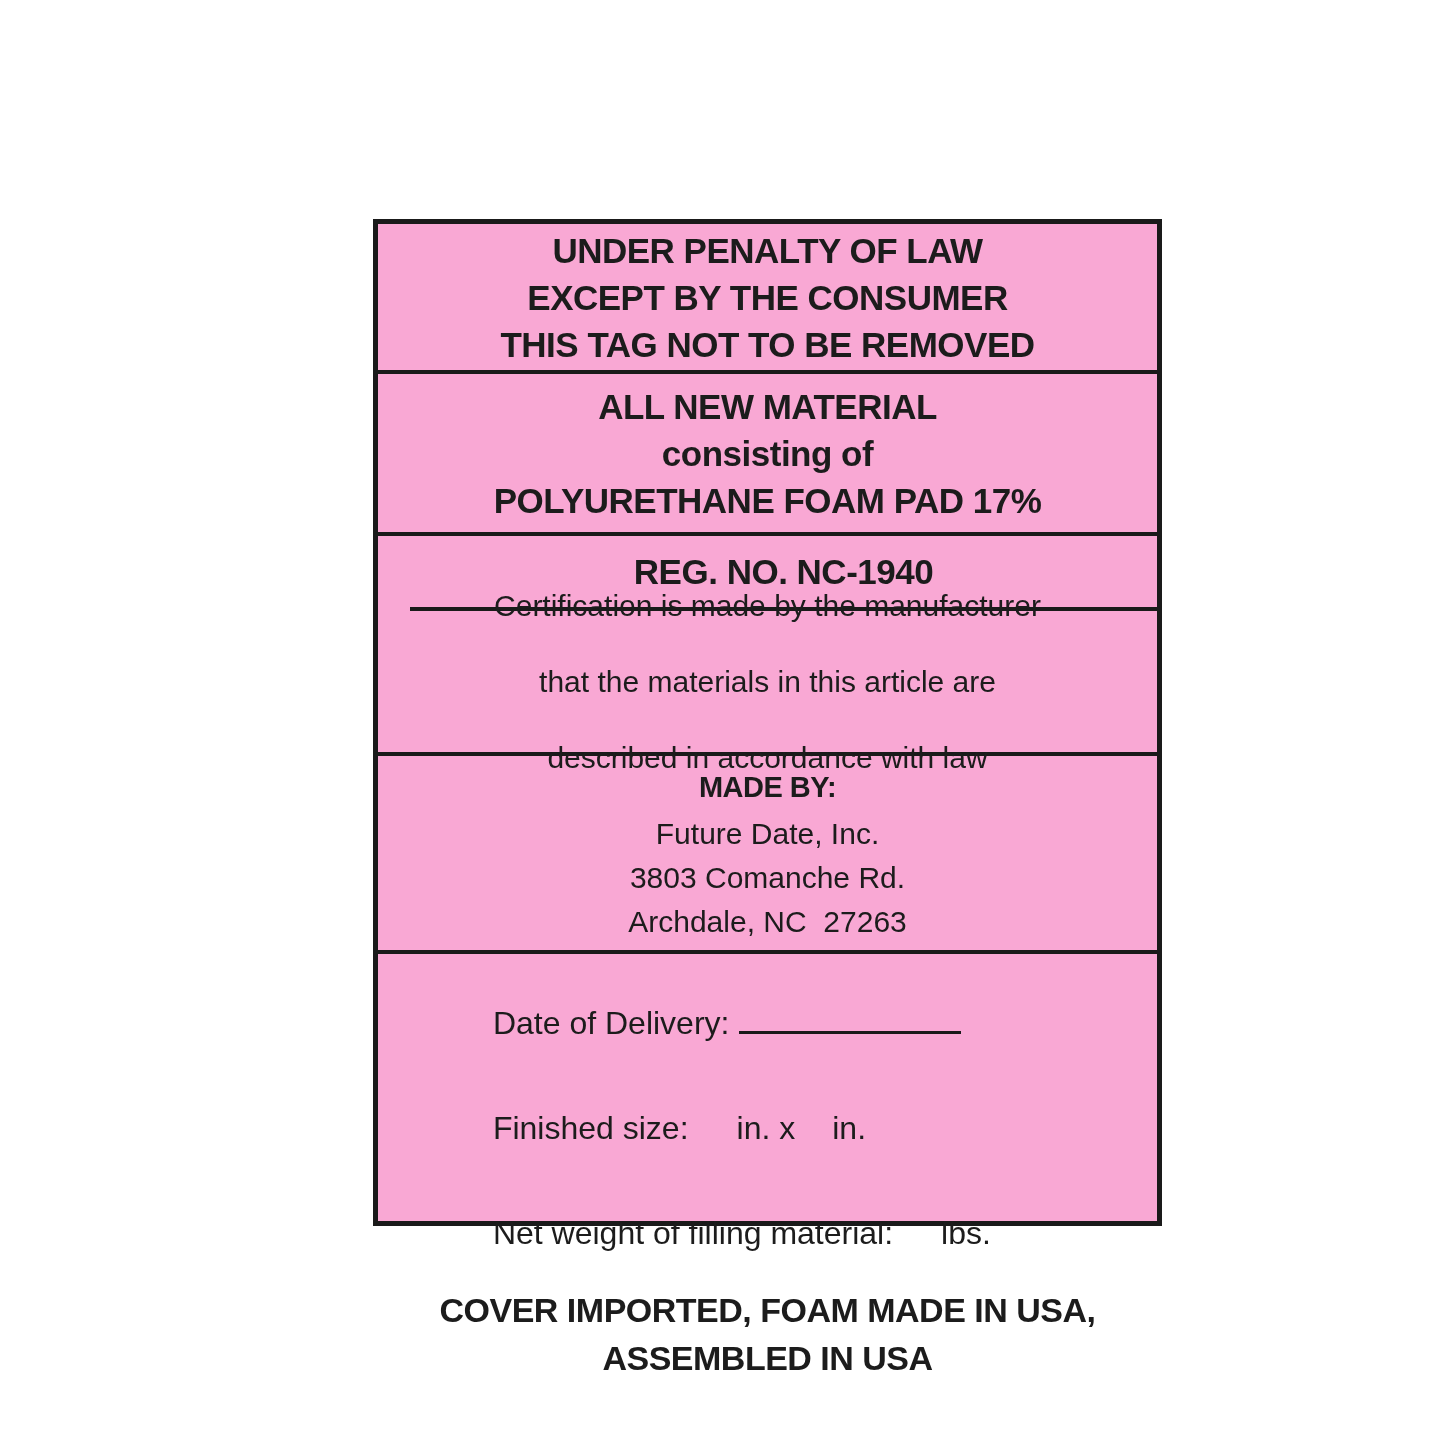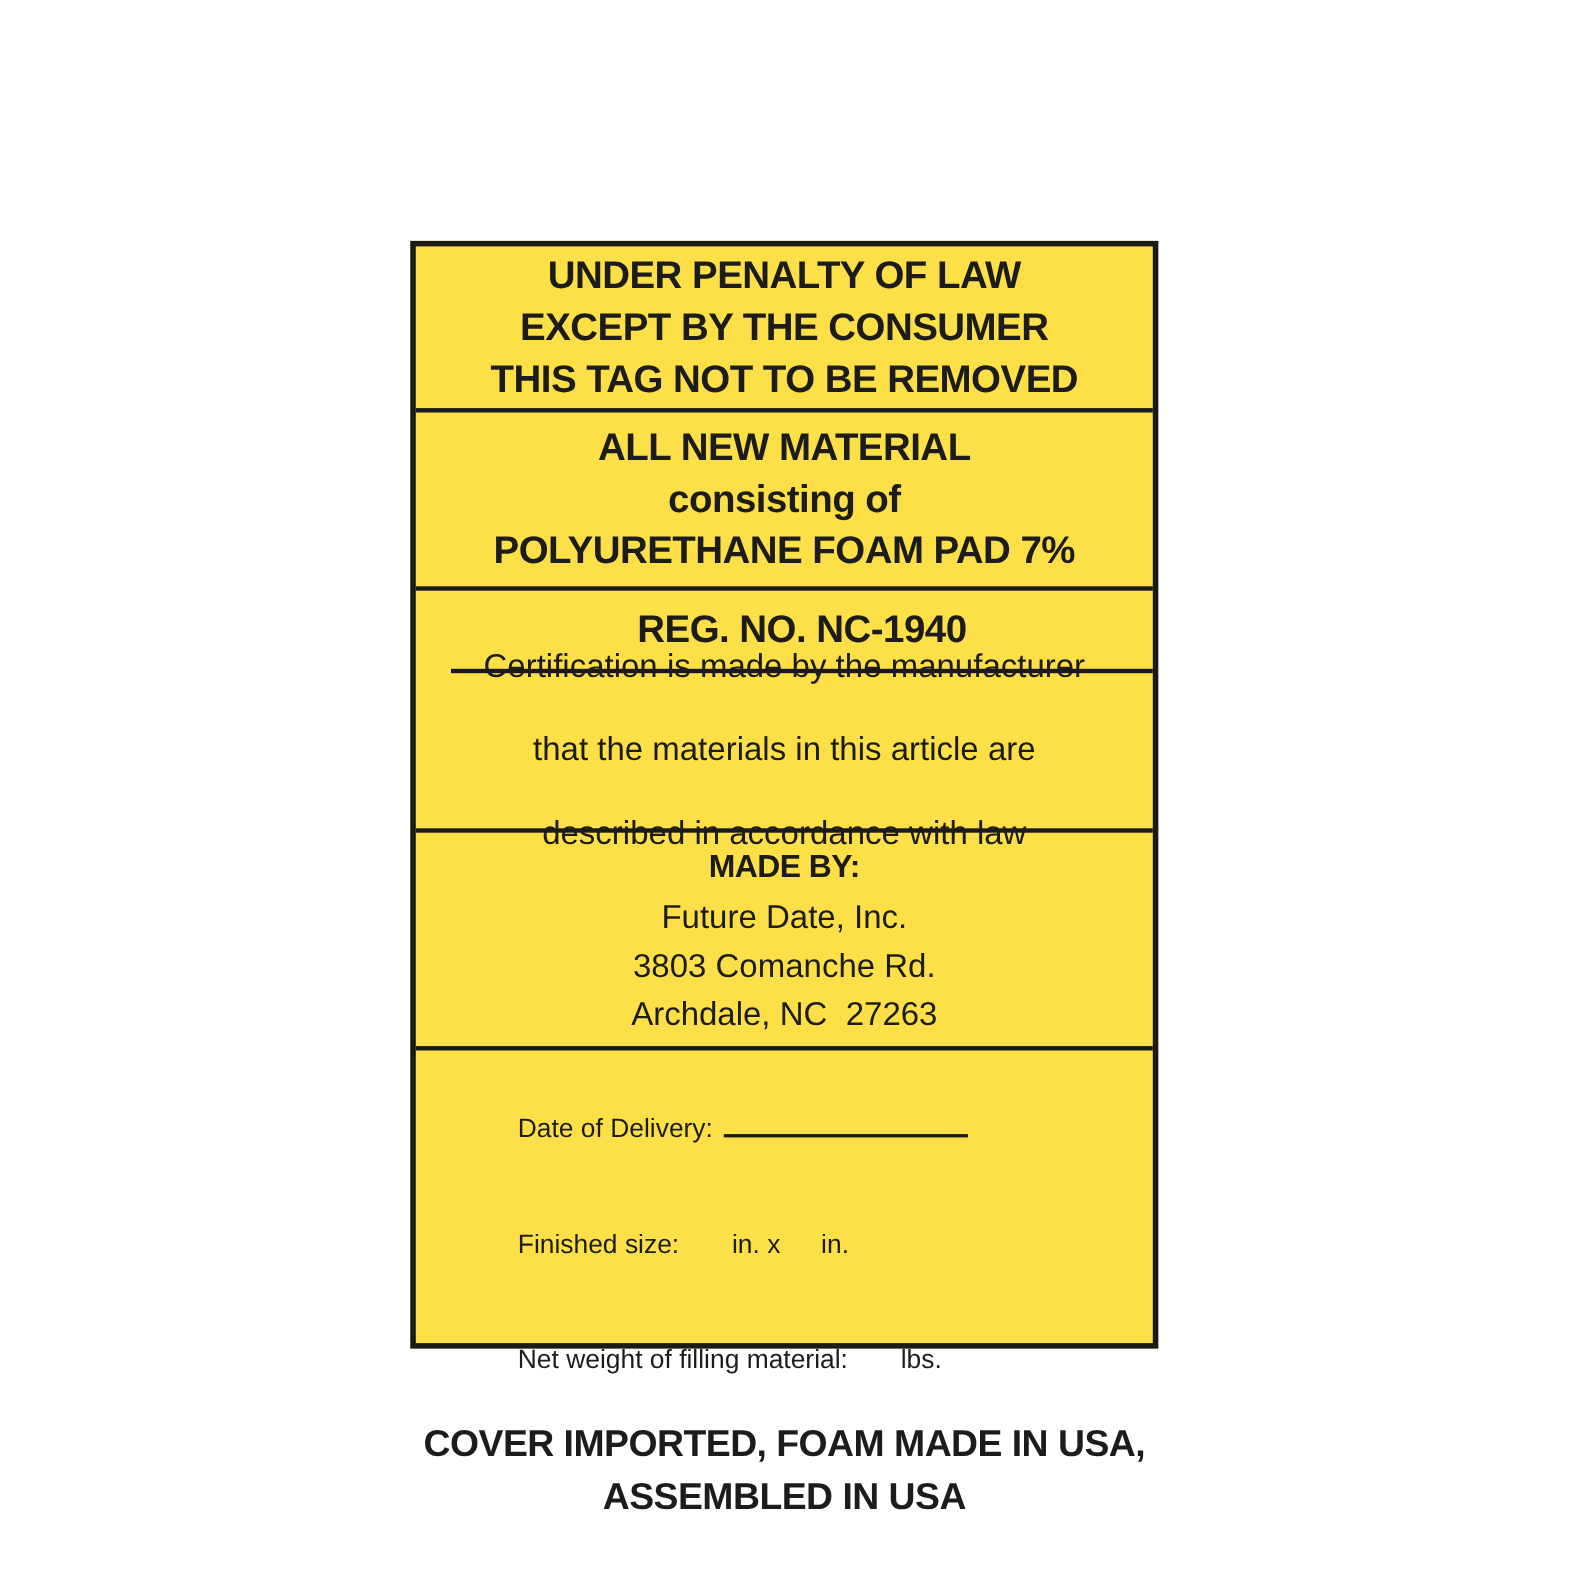--- a/index.html
+++ b/index.html
@@ -13,28 +13,27 @@
     height: 1445px;
     background: #ffffff;
     font-family: "Liberation Sans", sans-serif;
     color: #1c1c1c;
     overflow: hidden;
   }
   .law-label {
     position: absolute;
     left: 373px;
     top: 219px;
-    width: 680px;
+    width: 789px;
     height: 1007px;
     box-sizing: border-box;
     border: 5px solid #1a1a1a;
-    background: #fde047;
+    background: #f9a8d4;
     display: flex;
     flex-direction: column;
-    justify-content: center;
   }
   .section {
     box-sizing: border-box;
     border-bottom: 4px solid #1a1a1a;
     display: flex;
     flex-direction: column;
     justify-content: center;
     align-items: center;
     text-align: center;
     flex: 0 0 auto;
@@ -71,21 +70,21 @@
     font-size: 29px;
     line-height: 50px;
     letter-spacing: -0.5px;
   }
   .sec-madeby .body-text {
     line-height: 44px;
   }
 
   .fillin-block {
     padding-left: 26px;
-    font-size: 24px;
+    font-size: 32px;
     line-height: 35px;
   }
   .fillin-row { white-space: pre; }
   .blank-line {
     display: inline-block;
     width: 222px;
     border-bottom: 3px solid #1a1a1a;
     height: 24px;
     margin-left: 10px;
     vertical-align: baseline;
@@ -109,21 +108,21 @@
 
     <div class="section sec-penalty bold-head">
       <div class="line">UNDER PENALTY OF LAW</div>
       <div class="line">EXCEPT BY THE CONSUMER</div>
       <div class="line">THIS TAG NOT TO BE REMOVED</div>
     </div>
 
     <div class="section sec-material bold-head">
       <div class="line">ALL NEW MATERIAL</div>
       <div class="line">consisting of</div>
-      <div class="line">POLYURETHANE FOAM PAD 7%</div>
+      <div class="line">POLYURETHANE FOAM PAD 17%</div>
     </div>
 
     <div class="section sec-regno bold-head">
       <div class="line">REG. NO. NC-1940</div>
     </div>
 
     <div class="section sec-cert body-text">
       <div class="line">Certification is made by the manufacturer</div>
       <div class="line">that the materials in this article are</div>
       <div class="line">described in accordance with law</div>

